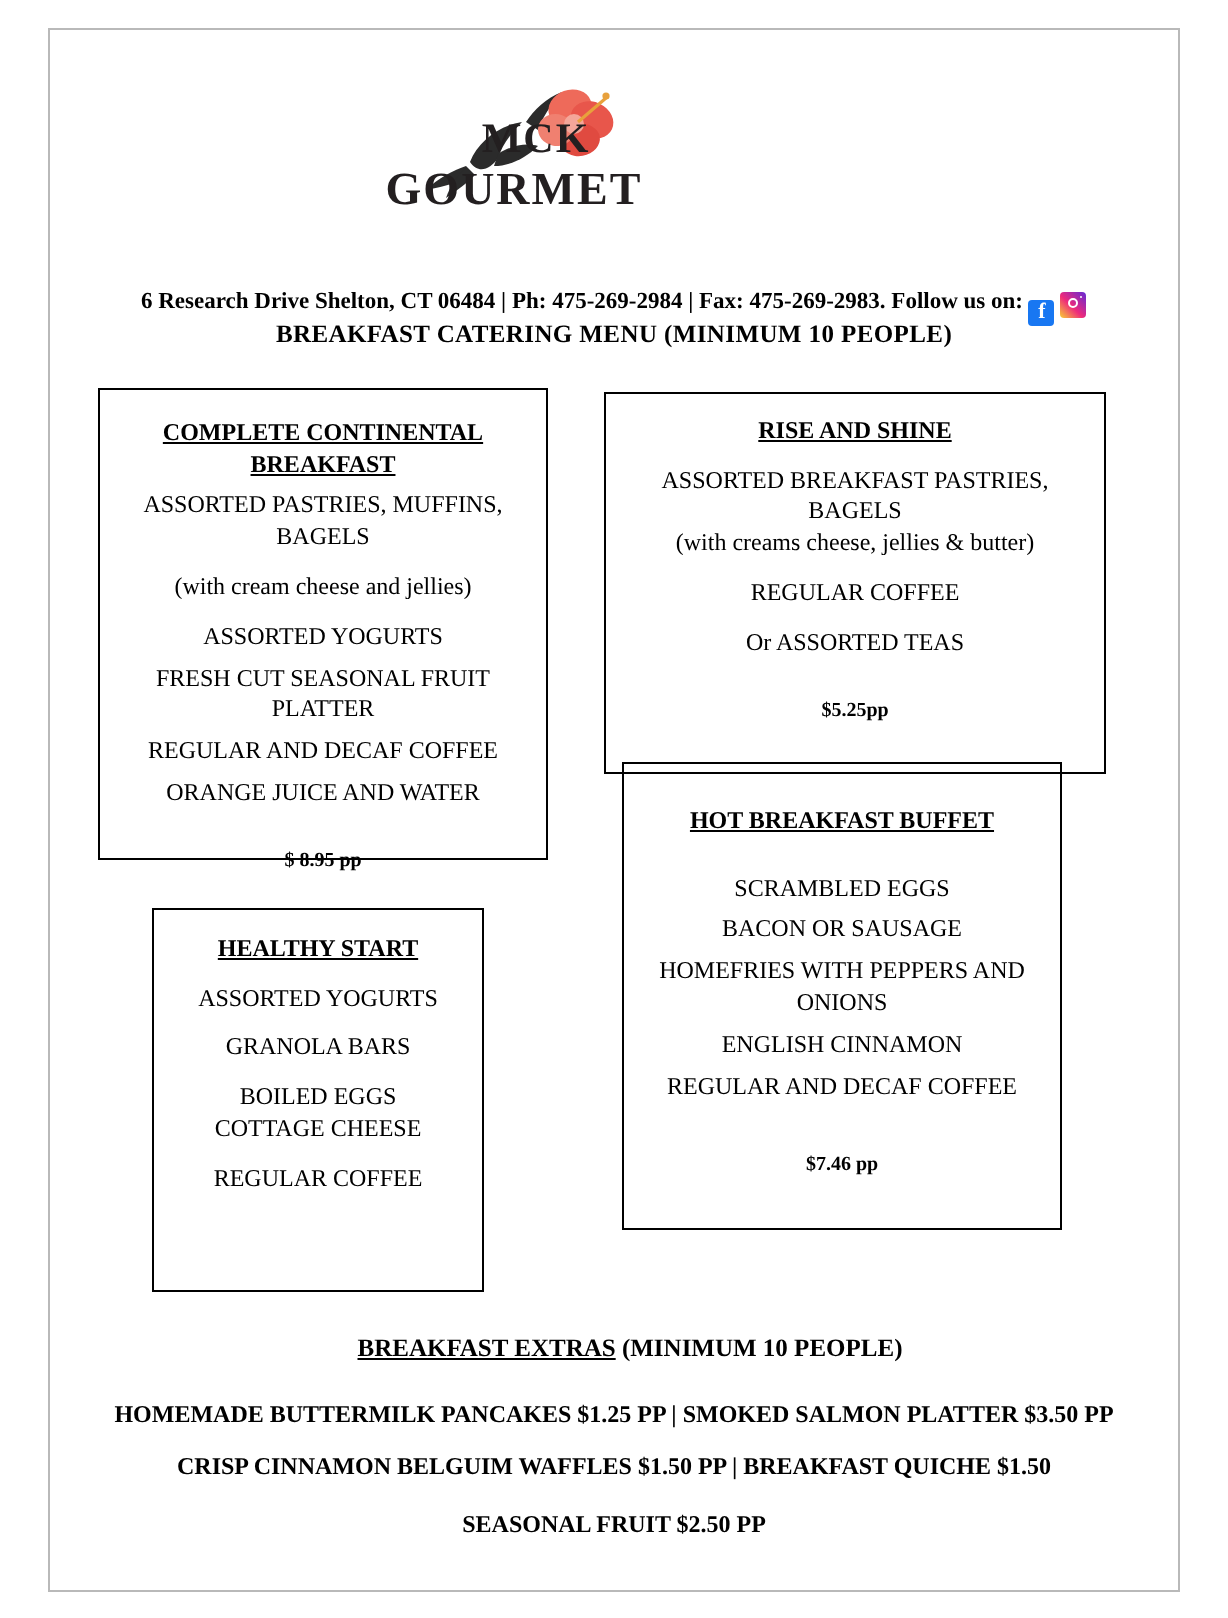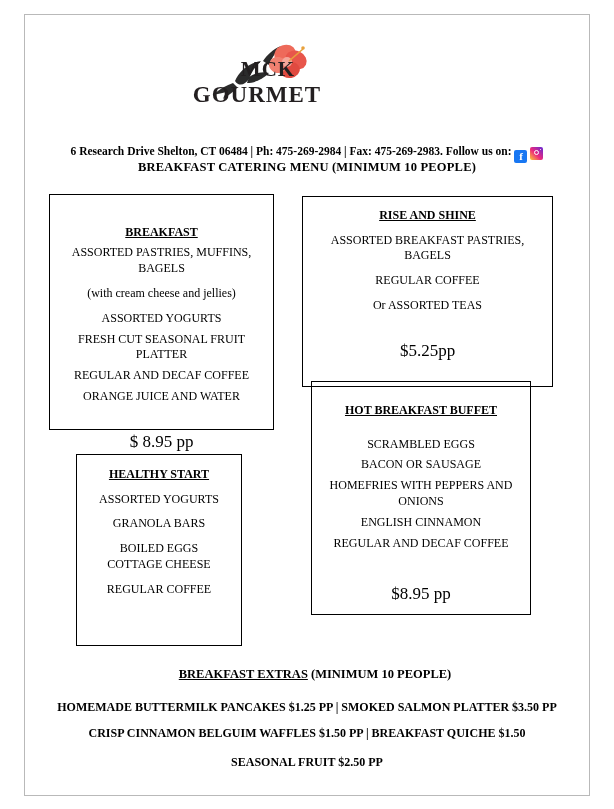--- a/index.html
+++ b/index.html
@@ -153,22 +153,23 @@
     line-height: 1.3;
   }
   .box .line {
     font-size: 12px;
     line-height: 1.32;
     margin: 0;
   }
   .box .gap { height: 9px; }
   .box .gap-sm { height: 5px; }
   .box .price {
-    font-size: 17px;
+    font-size: 10px;
     line-height: 1.3;
+    font-weight: bold;
   }
 
   #box-continental {
     left: 49px; top: 194px; width: 225px; height: 236px;
     padding: 14px 8px 0 8px;
   }
   #box-rise {
     left: 302px; top: 196px; width: 251px; height: 191px;
     padding: 11px 10px 0 10px;
   }
@@ -230,21 +231,21 @@
   </div>
 
   <div class="addr-line">
     <span>6 Research Drive Shelton, CT 06484 | Ph: 475-269-2984 | Fax: 475-269-2983. Follow us on:</span><span class="social"><span class="fb-icon">f</span><span class="ig-icon"></span></span>
   </div>
 
   <div class="menu-title">BREAKFAST CATERING MENU (MINIMUM 10 PEOPLE)</div>
 
   <div class="box" id="box-continental">
     <h3>
-      <br>
+      <span>COMPLETE CONTINENTAL</span><br>
       <span>BREAKFAST</span>
     </h3>
     <div class="gap-sm"></div>
     <p class="line">ASSORTED PASTRIES, MUFFINS,</p>
     <p class="line">BAGELS</p>
     <div class="gap"></div>
     <p class="line">(with cream cheese and jellies)</p>
     <div class="gap"></div>
     <p class="line">ASSORTED YOGURTS</p>
     <div class="gap-sm"></div>
@@ -256,20 +257,21 @@
     <p class="line">ORANGE JUICE AND WATER</p>
     <div class="gap"></div>
     <p class="price">$ 8.95 pp</p>
   </div>
 
   <div class="box" id="box-rise">
     <h3>RISE AND SHINE</h3>
     <div class="gap"></div>
     <p class="line">ASSORTED BREAKFAST PASTRIES,</p>
     <p class="line">BAGELS</p>
+    <p class="line">(with creams cheese, jellies &amp; butter)</p>
     <div class="gap"></div>
     <p class="line">REGULAR COFFEE</p>
     <div class="gap"></div>
     <p class="line">Or ASSORTED TEAS</p>
     <div class="gap"></div>
     <p class="price">$5.25pp</p>
   </div>
 
   <div class="box" id="box-hot">
     <h3>HOT BREAKFAST BUFFET</h3>
@@ -280,21 +282,21 @@
     <p class="line">BACON OR SAUSAGE</p>
     <div class="gap-sm"></div>
     <p class="line">HOMEFRIES WITH PEPPERS AND</p>
     <p class="line">ONIONS</p>
     <div class="gap-sm"></div>
     <p class="line">ENGLISH CINNAMON</p>
     <div class="gap-sm"></div>
     <p class="line">REGULAR AND DECAF COFFEE</p>
     <div class="gap"></div>
     <div class="gap-sm"></div>
-    <p class="price">$8.95 pp</p>
+    <p class="price">$7.46 pp</p>
   </div>
 
   <div class="box" id="box-healthy">
     <h3>HEALTHY START</h3>
     <div class="gap"></div>
     <p class="line">ASSORTED YOGURTS</p>
     <div class="gap"></div>
     <p class="line">GRANOLA BARS</p>
     <div class="gap"></div>
     <p class="line">BOILED EGGS</p>

